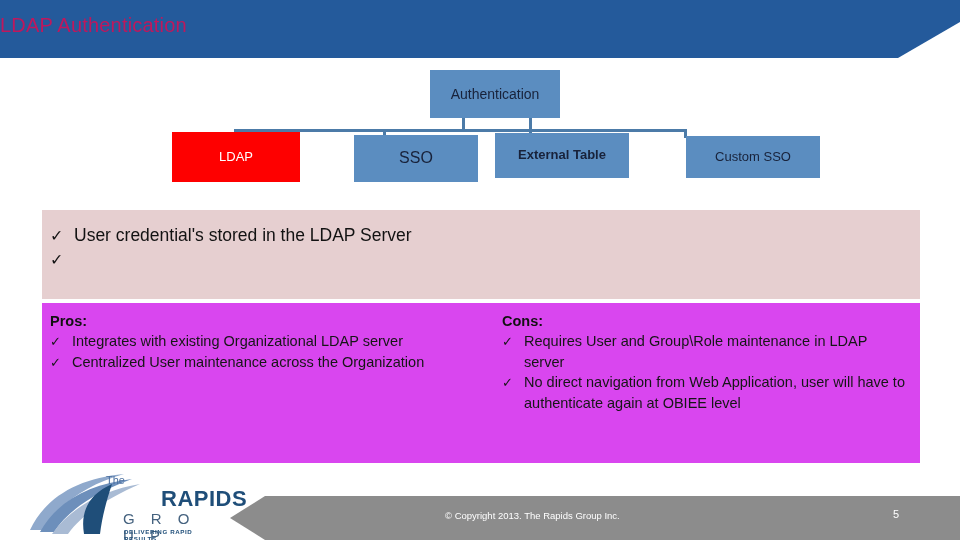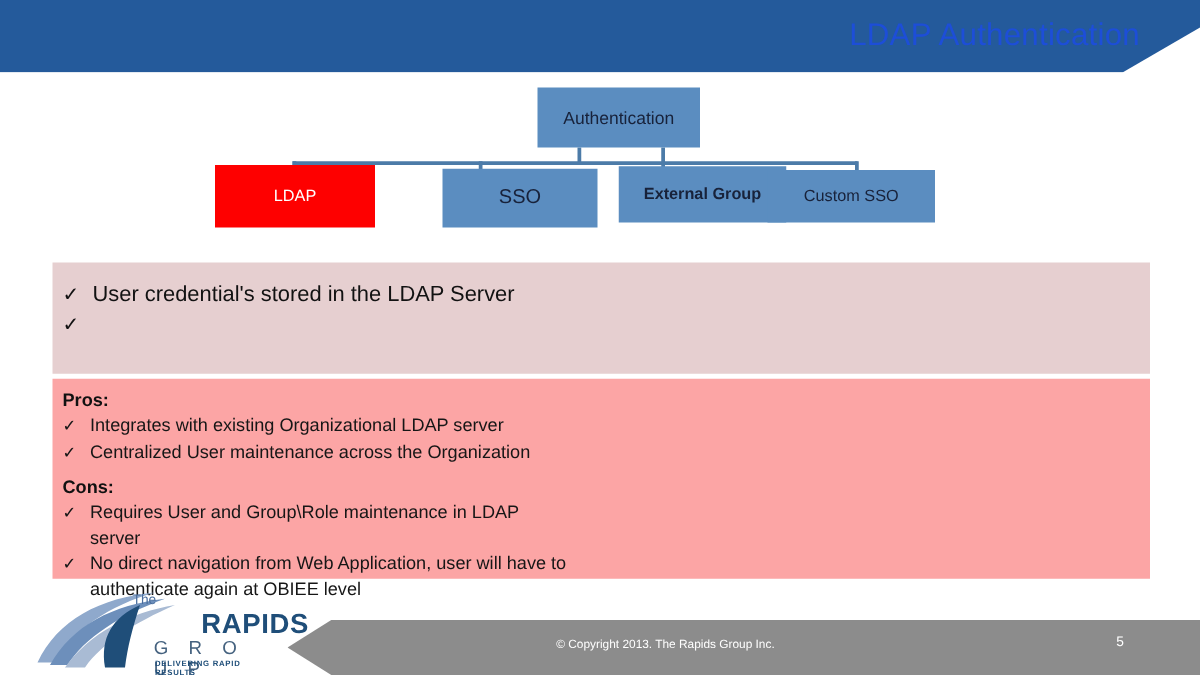--- a/index.html
+++ b/index.html
@@ -18,23 +18,23 @@
   
   #header-band {
     position: absolute; left: 0; top: 0;
     width: 960px; height: 58px;
     background: #245A9B;
     clip-path: polygon(0 0, 960px 0, 960px 22px, 898px 58px, 0 58px);
   }
   #header-title {
     position: absolute;
     left: 0; top: 14px; width: 912px;
-    text-align: right;
-    color: #1d4ed8;
-    font-size: 25px;
+    text-align: left;
+    color: #be185d;
+    font-size: 20px;
     letter-spacing: 0.2px;
     white-space: nowrap;
   }
 
   
   #org-chart { position: absolute; left: 0; top: 0; width: 960px; height: 195px; }
 
   .node {
     position: absolute;
     display: flex; align-items: center; justify-content: center;
@@ -44,44 +44,43 @@
     line-height: 1.15;
     padding: 2px 4px;
   }
   .node.blue { background: #5B8DC0; color: #18223a; margin-left: 32px; }
   .node.red  { background: #FE0000; color: #ffffff; }
 
   #node-authentication { left: 398px; top: 70px;  width: 130px; height: 48px; font-size: 14px; }
   #node-ldap           { left: 172px; top: 132px; width: 128px; height: 50px; font-size: 13px; }
   #node-sso            { left: 322px; top: 135px; width: 124px; height: 47px; font-size: 16px; }
   #node-external-table { left: 463px; top: 133px; width: 134px; height: 45px; font-size: 13px; font-weight: bold; }
-  #node-custom-sso     { left: 582px; top: 136px; width: 134px; height: 42px; font-size: 13px; }
+  #node-custom-sso     { left: 654px; top: 136px; width: 134px; height: 42px; font-size: 13px; }
 
   .connector { position: absolute; background: #4C7BA8; }
 
   
   #bullets-panel {
     position: absolute; left: 42px; top: 210px;
     width: 878px; height: 89px;
     background: #E6CFD0;
     padding: 12px 0 0 8px;
   }
   .bullet-line {
     display: flex; align-items: baseline;
     font-size: 17.5px; color: #121212;
     line-height: 1.5;
   }
   .bullet-line .tick { width: 24px; flex: 0 0 24px; font-size: 16px; }
 
   #prosconsPanel {
     position: absolute; left: 42px; top: 303px;
     width: 878px; height: 160px;
-    background: #fca5a5;
+    background: #d946ef;
     display: flex;
-    flex-direction: column;
   }
   .pc-col { padding: 10px 12px 0 8px; }
   #pros-col { width: 452px; }
   #cons-col { width: 426px; }
   .pc-head { font-size: 14.5px; font-weight: bold; color: #111111; margin-bottom: 2px; }
   .pc-item { display: flex; align-items: baseline; font-size: 14.5px; color: #161616; line-height: 1.42; }
   .pc-item .tick { width: 22px; flex: 0 0 22px; font-size: 13px; }
   .pc-item .txt { flex: 1; }
 
   
@@ -129,21 +128,21 @@
     <div class="node blue" id="node-authentication">
       <span>Authentication</span>
     </div>
     <div class="node red" id="node-ldap">
       <span>LDAP</span>
     </div>
     <div class="node blue" id="node-sso">
       <span>SSO</span>
     </div>
     <div class="node blue" id="node-external-table">
-      <span>External Group</span>
+      <span>External Table</span>
     </div>
     <div class="node blue" id="node-custom-sso">
       <span>Custom SSO</span>
     </div>
   </div>
 
   <div id="bullets-panel">
     <div class="bullet-line">
       <span class="tick">✓</span>
       <span>User credential's stored in the LDAP Server</span>

